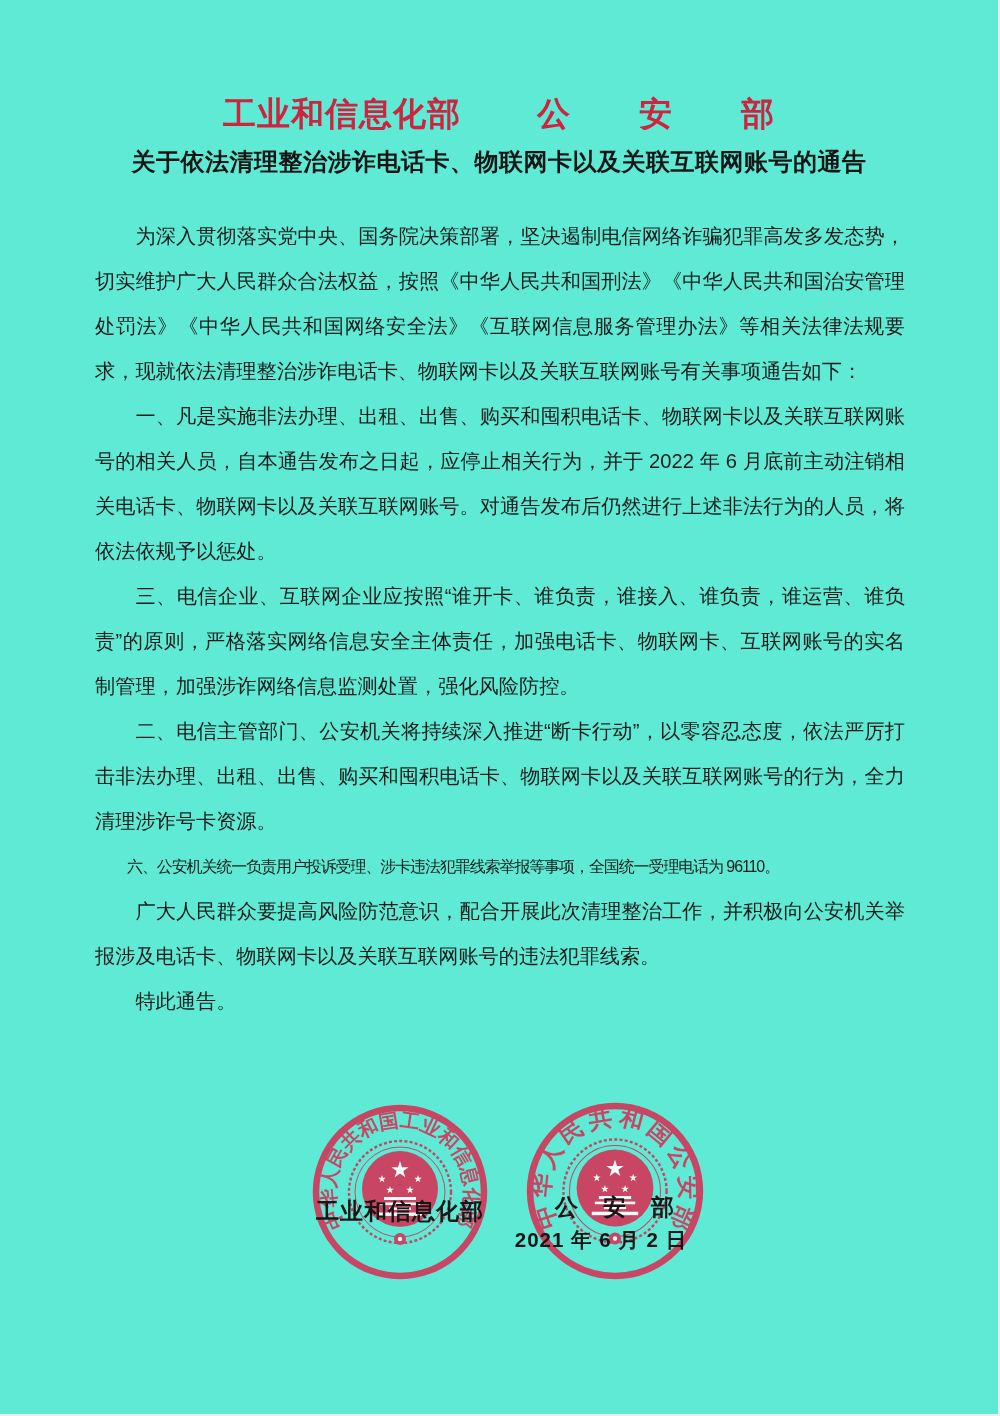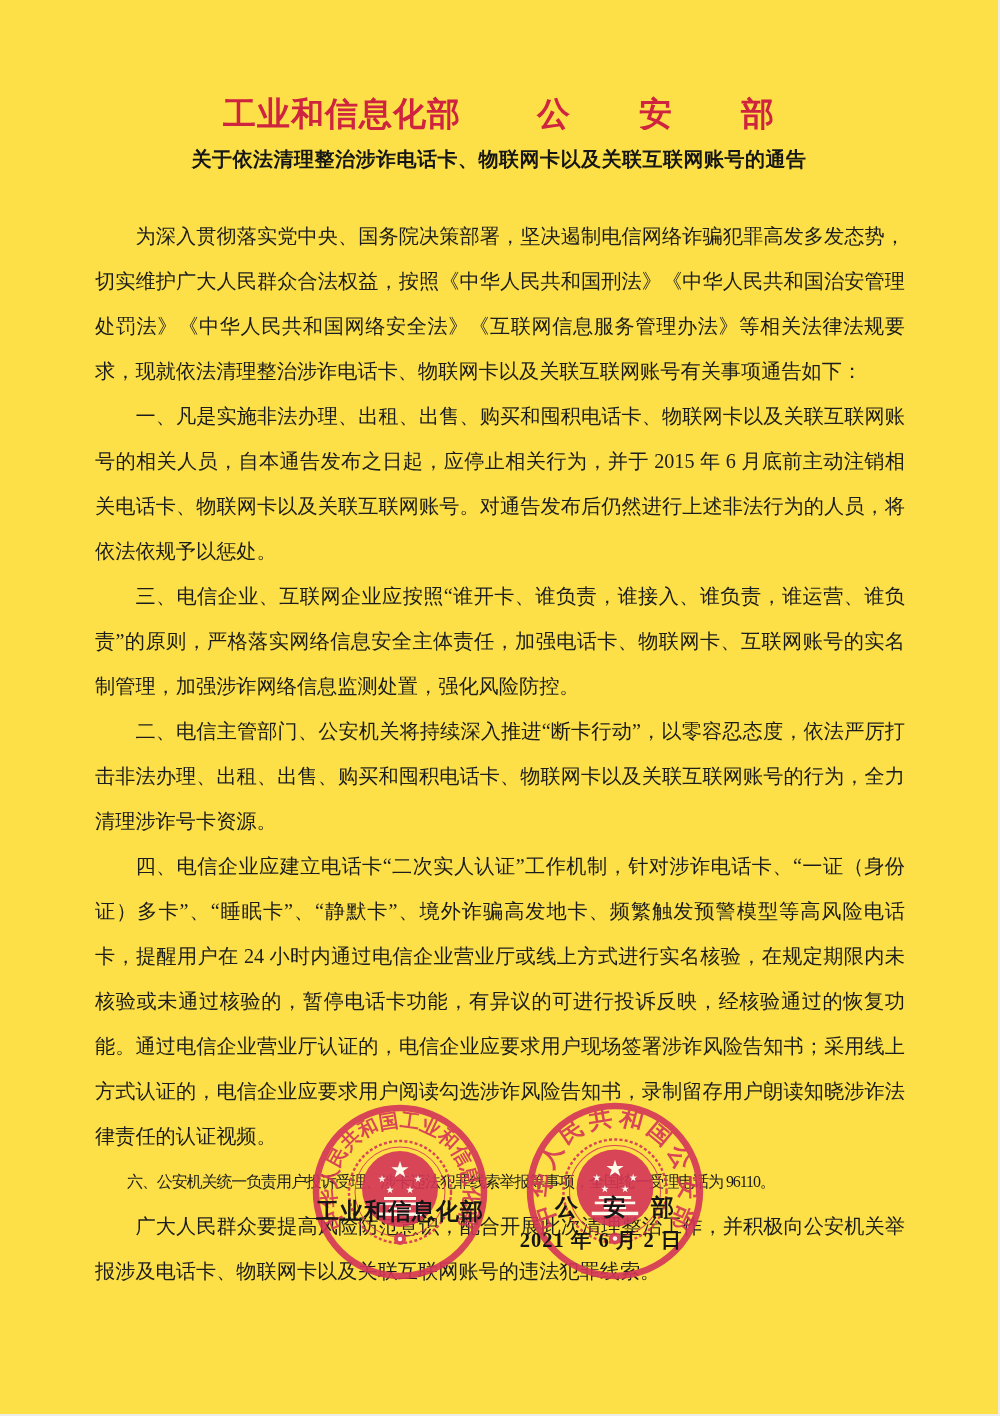--- a/index.html
+++ b/index.html
@@ -1,37 +1,37 @@
 <!DOCTYPE html>
 <html><head>
 <meta charset="utf-8">
 <style>
   html,body{margin:0;padding:0;background:#ffffff;}
   .page{
     position:relative;
     width:1000px;height:1416px;
-    background:#fde047;
-    font-family:Liberation Serif, serif;
+    background:#5eead4;
+    font-family:Liberation Sans, sans-serif;
     overflow:hidden;
     box-sizing:border-box;
     border-right:2px solid #ececea;
     border-bottom:2px solid #ececea;
   }
   
   .org-line{
     position:absolute;top:92px;left:0;right:0;
     display:flex;justify-content:center;gap:76px;
   }
   .org{
     font-size:33px;font-weight:bold;color:#ce2440;
     letter-spacing:1px;white-space:pre;
   }
   .doc-title{
     position:absolute;top:146px;left:0;right:0;margin:0;
-    text-align:center;font-size:20px;font-weight:bold;
+    text-align:center;font-size:24px;font-weight:bold;
     color:#161616;letter-spacing:0.5px;
   }
   
   .doc-body{
     position:absolute;left:95px;top:214px;width:810px;
     font-size:20.2px;line-height:45px;color:#1c1c1c;
     text-align:justify;
   }
   .doc-body p{margin:0;text-indent:2em;}
   .doc-body p.condensed{font-size:16px;letter-spacing:-1.1px;}
@@ -60,26 +60,26 @@
 
   <div class="org-line">
     <span class="org">工业和信息化部</span>
     <span class="org">公　　安　　部</span>
   </div>
 
   <h1 class="doc-title">关于依法清理整治涉诈电话卡、物联网卡以及关联互联网账号的通告</h1>
 
   <main class="doc-body">
     <p>为深入贯彻落实党中央、国务院决策部署，坚决遏制电信网络诈骗犯罪高发多发态势，切实维护广大人民群众合法权益，按照《中华人民共和国刑法》《中华人民共和国治安管理处罚法》《中华人民共和国网络安全法》《互联网信息服务管理办法》等相关法律法规要求，现就依法清理整治涉诈电话卡、物联网卡以及关联互联网账号有关事项通告如下：</p>
-    <p>一、凡是实施非法办理、出租、出售、购买和囤积电话卡、物联网卡以及关联互联网账号的相关人员，自本通告发布之日起，应停止相关行为，并于 2015 年 6 月底前主动注销相关电话卡、物联网卡以及关联互联网账号。对通告发布后仍然进行上述非法行为的人员，将依法依规予以惩处。</p>
+    <p>一、凡是实施非法办理、出租、出售、购买和囤积电话卡、物联网卡以及关联互联网账号的相关人员，自本通告发布之日起，应停止相关行为，并于 2022 年 6 月底前主动注销相关电话卡、物联网卡以及关联互联网账号。对通告发布后仍然进行上述非法行为的人员，将依法依规予以惩处。</p>
     <p>三、电信企业、互联网企业应按照“谁开卡、谁负责，谁接入、谁负责，谁运营、谁负责”的原则，严格落实网络信息安全主体责任，加强电话卡、物联网卡、互联网账号的实名制管理，加强涉诈网络信息监测处置，强化风险防控。</p>
     <p>二、电信主管部门、公安机关将持续深入推进“断卡行动”，以零容忍态度，依法严厉打击非法办理、出租、出售、购买和囤积电话卡、物联网卡以及关联互联网账号的行为，全力清理涉诈号卡资源。</p>
-    <p>四、电信企业应建立电话卡“二次实人认证”工作机制，针对涉诈电话卡、“一证（身份证）多卡”、“睡眠卡”、“静默卡”、境外诈骗高发地卡、频繁触发预警模型等高风险电话卡，提醒用户在 24 小时内通过电信企业营业厅或线上方式进行实名核验，在规定期限内未核验或未通过核验的，暂停电话卡功能，有异议的可进行投诉反映，经核验通过的恢复功能。通过电信企业营业厅认证的，电信企业应要求用户现场签署涉诈风险告知书；采用线上方式认证的，电信企业应要求用户阅读勾选涉诈风险告知书，录制留存用户朗读知晓涉诈法律责任的认证视频。</p>
     <p class="condensed">六、公安机关统一负责用户投诉受理、涉卡违法犯罪线索举报等事项，全国统一受理电话为 96110。</p>
     <p>广大人民群众要提高风险防范意识，配合开展此次清理整治工作，并积极向公安机关举报涉及电话卡、物联网卡以及关联互联网账号的违法犯罪线索。</p>
+    <p>特此通告。</p>
   </main>
 
   <div class="seal seal-left">
     <svg viewBox="-92 -92 184 184">
       <g opacity="0.9" fill="#d43558">
         <circle r="84" fill="none" stroke="#d43558" stroke-width="6.5"></circle>
         <path id="arcL" d="M -55.7,33.5 A 65,65 0 1 1 55.7,33.5" fill="none"></path>
         <text font-size="19.5" font-weight="bold" fill="#d43558">
           <textPath href="#arcL">中华人民共和国工业和信息化部</textPath>
         </text>

